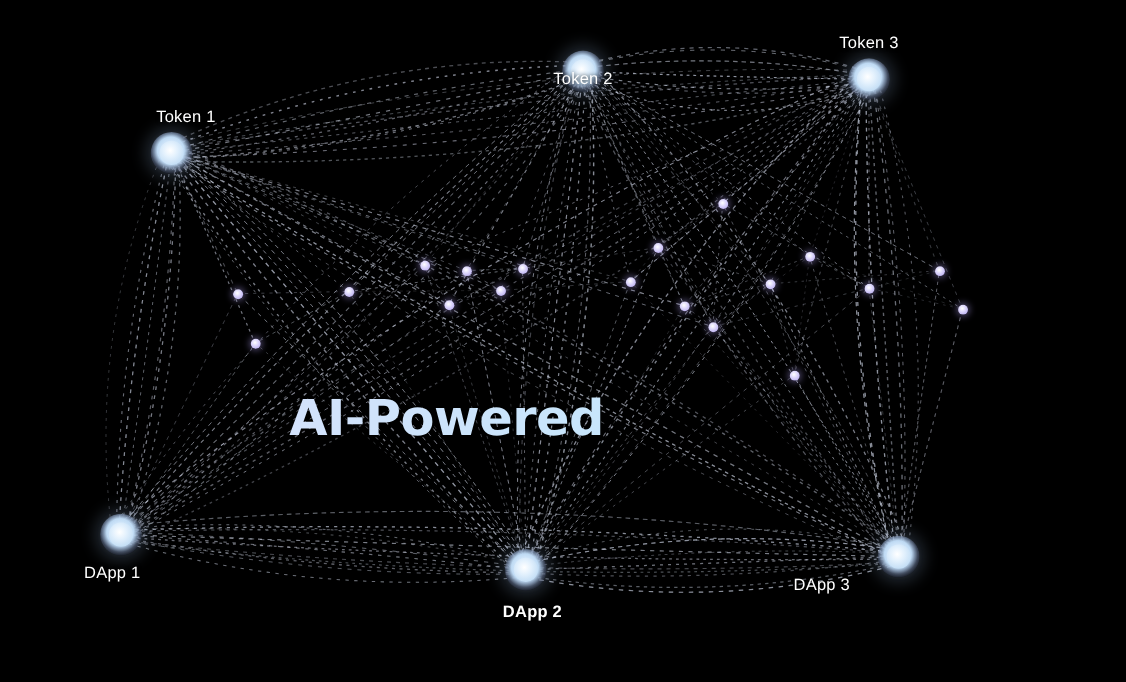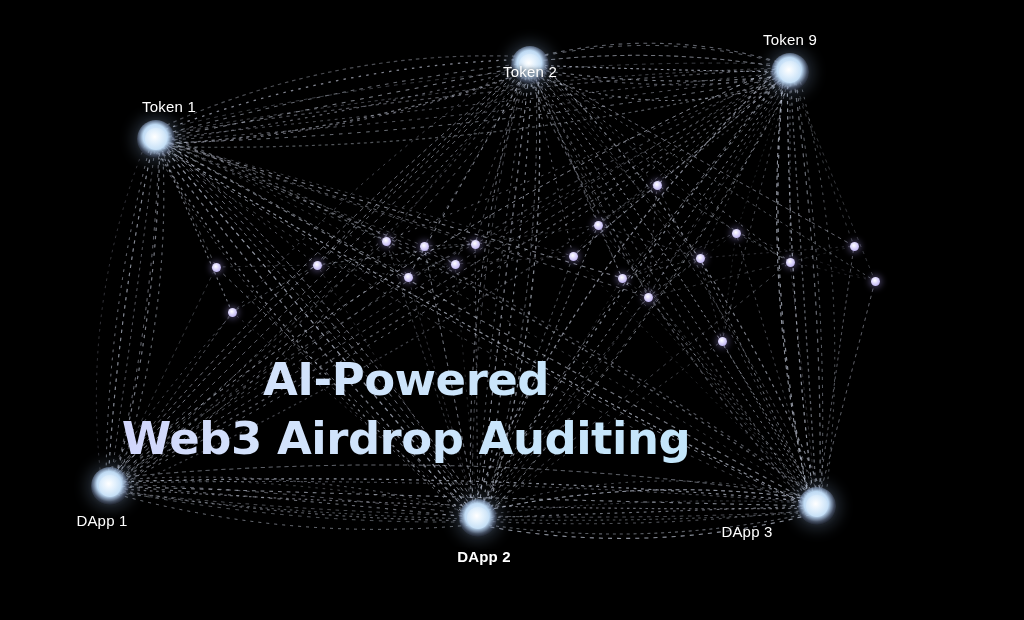--- a/index.html
+++ b/index.html
@@ -334,21 +334,21 @@
         <div class="hub-core"></div>
       </div>
       <div class="hub-label" style="left: 169px; top: 98px;">Token 1</div>
       <div class="hub-node" style="left: 530px; top: 65px;">
         <div class="hub-core"></div>
       </div>
       <div class="hub-label" style="left: 530px; top: 24px; margin-top: 39px;">Token 2</div>
       <div class="hub-node" style="left: 790px; top: 72px;">
         <div class="hub-core"></div>
       </div>
-      <div class="hub-label" style="left: 790px; top: 31px;">Token 9</div>
+      <div class="hub-label" style="left: 790px; top: 31px;">Token 3</div>
       <div class="hub-node" style="left: 110px; top: 486px;">
         <div class="hub-core"></div>
       </div>
       <div class="hub-label" style="left: 102px; top: 512px;">DApp 1</div>
       <div class="hub-node" style="left: 478px; top: 518px;">
         <div class="hub-core"></div>
       </div>
       <div class="hub-label" style="left: 484px; top: 548px; font-weight: bold;">DApp 2</div>
       <div class="hub-node" style="left: 817px; top: 506px;">
         <div class="hub-core"></div>
@@ -372,16 +372,15 @@
       <div class="mini-node" style="left: 700px; top: 258px;"></div>
       <div class="mini-node" style="left: 722px; top: 341px;"></div>
       <div class="mini-node" style="left: 736px; top: 233px;"></div>
       <div class="mini-node" style="left: 790px; top: 262px;"></div>
       <div class="mini-node" style="left: 854px; top: 246px;"></div>
       <div class="mini-node" style="left: 875px; top: 281px;"></div>
     </div>
 
   <div id="title-block">
     <span class="title-line" id="title-line-1">AI-Powered</span>
-    <span class="title-line" id="title-line-2">Web3 Airdrop Auditing</span>
   </div>
 
 </div>
 
 </body></html>

